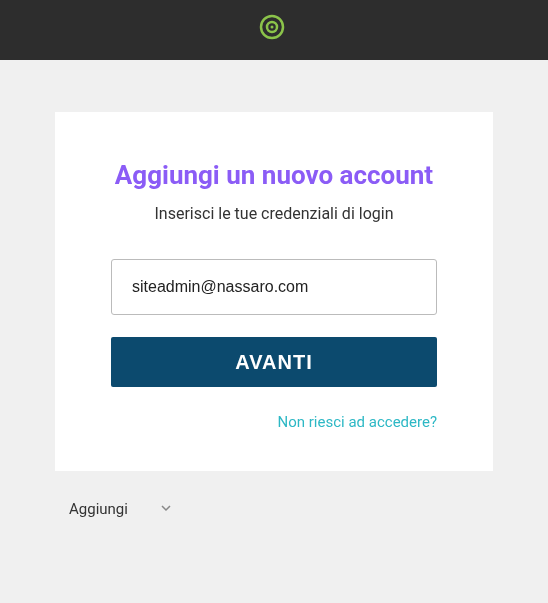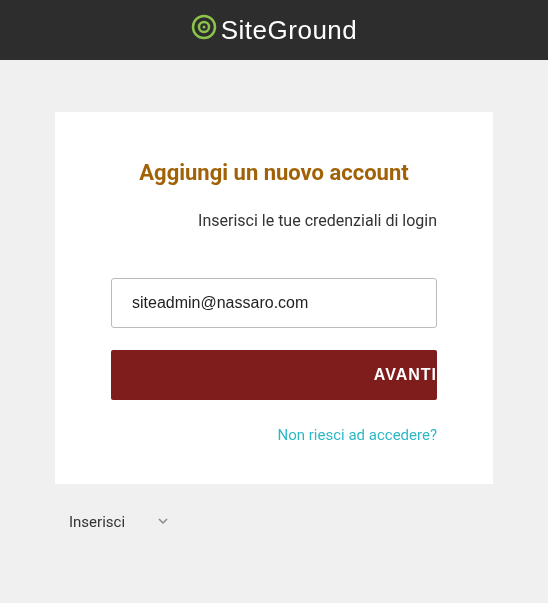--- a/index.html
+++ b/index.html
@@ -35,62 +35,61 @@
       font-family: "Comic Sans MS", cursive, sans-serif;
       letter-spacing: 0.5px;
     }
     .card {
       background: #fff;
       width: 438px;
       margin: 52px auto 0;
       padding: 48px 56px 40px;
     }
     .title {
-      font-size: 22px;
+      font-size: 26px;
       font-weight: 700;
-      color: #a16207;
+      color: #8b5cf6;
       text-align: center;
-      margin-bottom: 26px;
+      margin-bottom: 14px;
     }
     .subtitle {
       font-size: 16px;
       color: #333;
-      text-align: right;
-      margin-bottom: 48px;
+      text-align: center;
+      margin-bottom: 36px;
     }
     .label {
       font-size: 13px;
       color: #555;
       margin-bottom: 10px;
       display: block;
     }
     .input {
       width: 100%;
-      height: 50px;
+      height: 56px;
       border: 1px solid #bbb;
       border-radius: 3px;
       padding: 0 20px;
       font-size: 16px;
       color: #222;
       margin-bottom: 22px;
       outline: none;
     }
     .button {
       width: 100%;
       height: 50px;
-      background: #7f1d1d;
+      background: #0c4a6e;
       border: none;
       color: #fff;
-      font-size: 16px;
+      font-size: 20px;
       font-weight: 700;
       letter-spacing: 1px;
       cursor: pointer;
       border-radius: 2px;
       margin-bottom: 26px;
-      text-align: right;
     }
     .link {
       display: block;
       text-align: right;
       color: #2db8c5;
       font-size: 15px;
       text-decoration: none;
       cursor: pointer;
     }
     .language {
@@ -115,32 +114,31 @@
 
 <div class="header">
   <div class="logo">
     <span class="logo-icon">
       <svg width="26" height="26" viewBox="0 0 26 26">
         <circle cx="13" cy="13" r="11" fill="none" stroke="#8bc34a" stroke-width="2.5"></circle>
         <circle cx="13" cy="13" r="5" fill="none" stroke="#8bc34a" stroke-width="2.5"></circle>
         <circle cx="13" cy="13" r="1.5" fill="#8bc34a"></circle>
       </svg>
     </span>
-    <span class="logo-text">SiteGround</span>
   </div>
 </div>
 
 <div class="card">
   <h1 class="title">Aggiungi un nuovo account</h1>
   <p class="subtitle">Inserisci le tue credenziali di login</p>
   <input class="input" type="text" value="siteadmin@nassaro.com" style="">
   <button class="button">AVANTI</button>
   <a class="link">Non riesci ad accedere?</a>
 </div>
 
 <div class="language">
-  <span class="language-text">Inserisci</span>
+  <span class="language-text">Aggiungi</span>
   <span class="chevron">
     <svg width="12" height="12" viewBox="0 0 12 12">
       <path d="M2 4 L6 8 L10 4" fill="none" stroke="#888" stroke-width="1.5"></path>
     </svg>
   </span>
 </div>
 
 </body></html>

